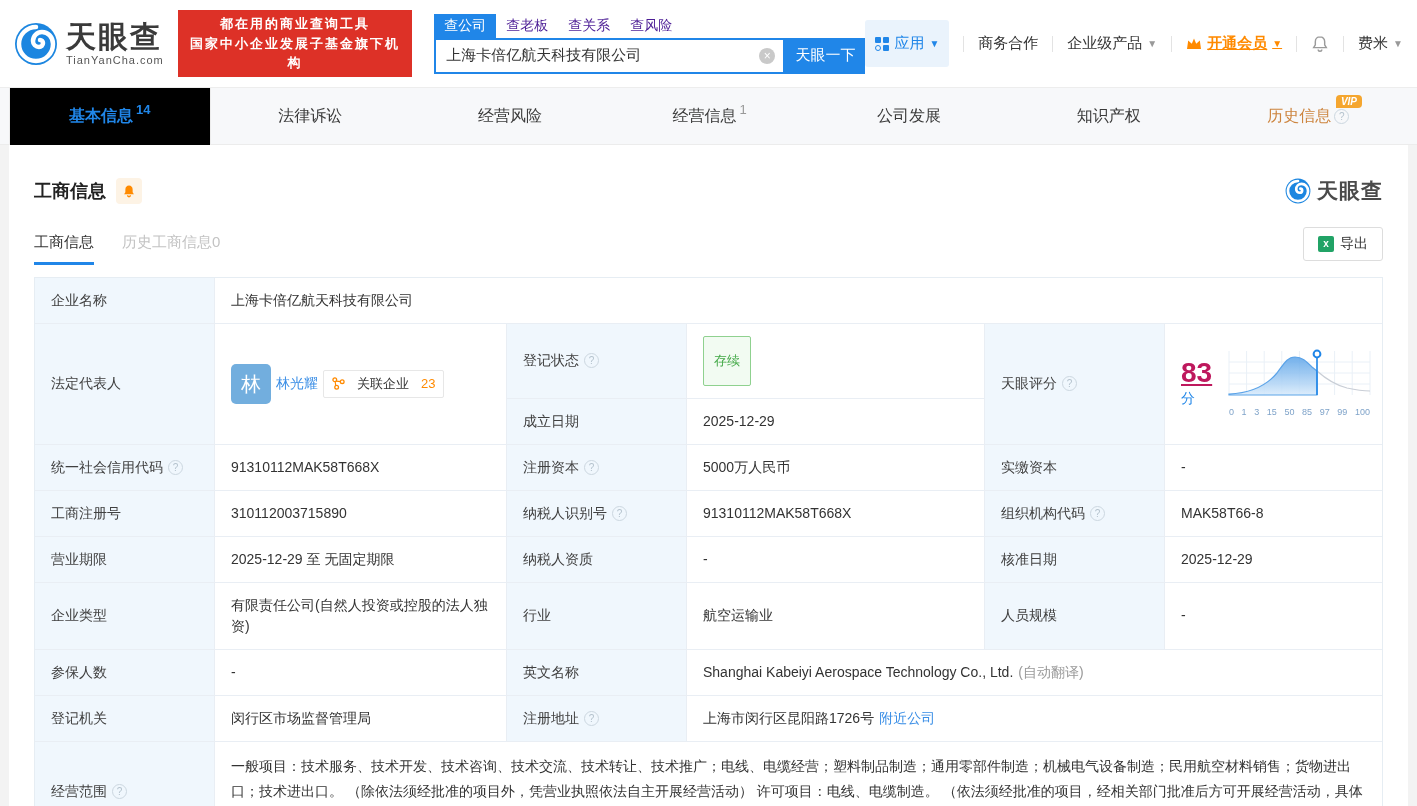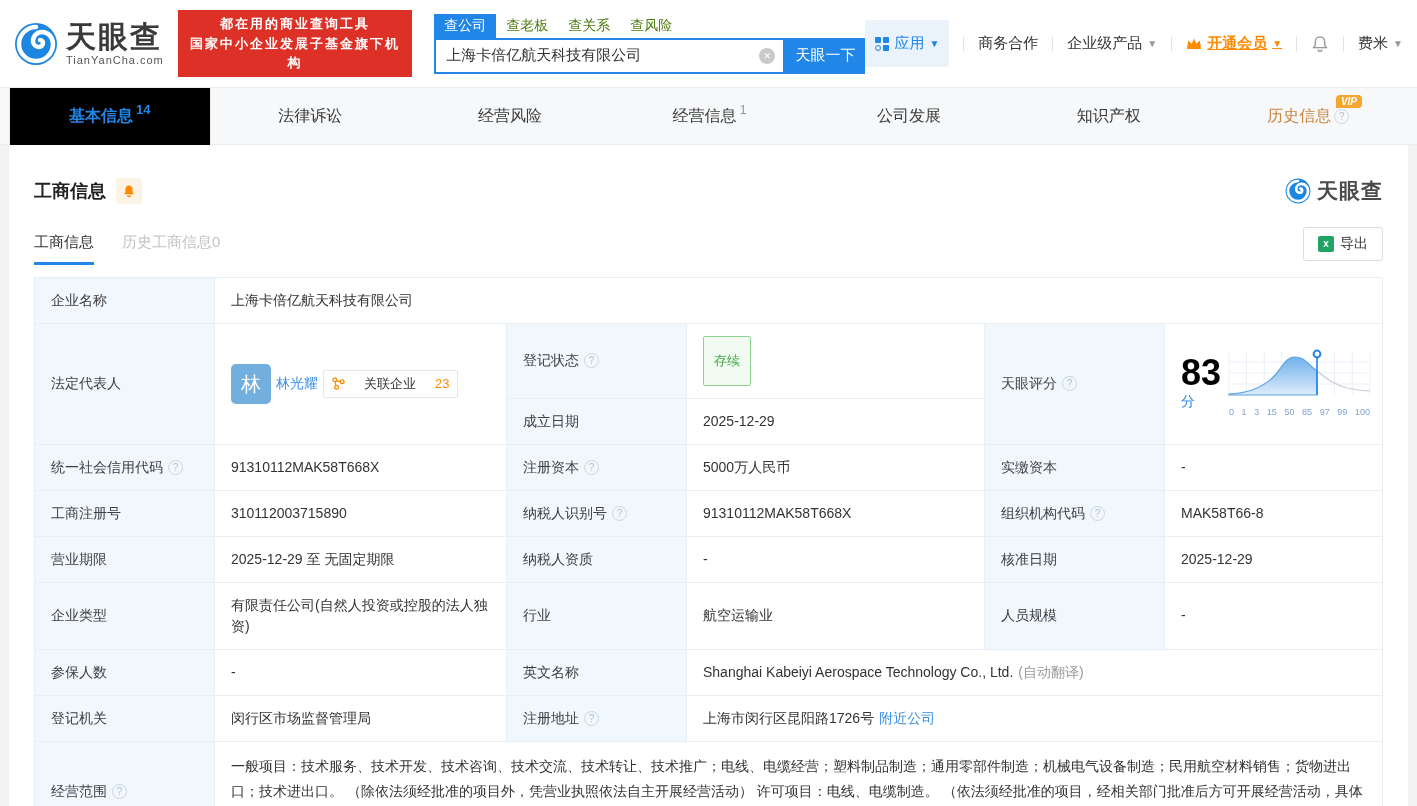--- a/index.html
+++ b/index.html
@@ -10,21 +10,21 @@
   .topbar { background:#fff; height:88px; display:flex; align-items:center; padding:0 14px;
     border-bottom:1px solid #ededed; }
   .logo { display:flex; align-items:center; gap:8px; cursor:pointer; }
   .logo-text { line-height:1; }
   .logo-title { font-size:30px; font-weight:bold; color:#3a3a3a; letter-spacing:2px; }
   .logo-sub { font-size:11px; color:#555; letter-spacing:1px; margin-top:3px; }
   .slogan { background:#dd3127; color:#fff; font-size:13px; font-weight:bold; line-height:1.5;
     padding:4px 10px; margin-left:14px; text-align:center; letter-spacing:2px; }
   .search-wrap { margin-left:22px; width:452px; }
   .search-tabs { display:flex; align-items:flex-end; margin-bottom:0; }
-  .search-tab { font-size:14px; color:#4d7c0f; padding:3px 10px; cursor:pointer; }
+  .search-tab { font-size:14px; color:#4c1d95; padding:3px 10px; cursor:pointer; }
   .search-tab.active { background:#2086e8; color:#fff; }
   .search-row { display:flex; }
   .search-box { flex:1; border:2px solid #2086e8; height:36px; display:flex; align-items:center;
     background:#fff; padding:0 8px 0 10px; }
   .search-box input { border:none; outline:none; flex:1; font-size:15px; color:#333;
     font-family:inherit; background:transparent; }
   .clear-icon { width:16px; height:16px; border-radius:50%; background:#c9c9c9; color:#fff;
     font-size:12px; line-height:16px; text-align:center; cursor:pointer; flex:none; }
   .search-btn { width:80px; height:36px; background:#2086e8; color:#fff; border:none;
     font-size:15px; cursor:pointer; font-family:inherit; }
@@ -86,27 +86,27 @@
   .span-rest { grid-column:2 / 7; }
   .span-46 { grid-column:4 / 7; }
   .mini { grid-column:3 / 5; display:grid; grid-template-columns:180px 1fr; border-right:1px solid #e9eef4;
     border-bottom:1px solid #e9eef4; }
   .mini .cell { border-bottom:none; }
   .mini .cell.top { border-bottom:1px solid #e9eef4; }
   .mini .cell:nth-child(even) { border-right:none; }
   .avatar { width:40px; height:40px; border-radius:5px; background:#72aede; color:#fff; font-size:20px;
     display:flex; align-items:center; justify-content:center; flex:none; }
   .blue-link { color:#3a8ee6; cursor:pointer; }
-  .rel-badge { display:inline-flex; align-items:center; gap:19px; border:1px solid #e7e7e7; border-radius:2px;
+  .rel-badge { display:inline-flex; align-items:center; gap:12px; border:1px solid #e7e7e7; border-radius:2px;
     padding:3px 8px; font-size:13px; cursor:pointer; white-space:nowrap; }
   .rel-count { color:#ff8a00; }
   .tag-green { background:#f2fbf2; border:1px solid #8fd18f; color:#44a948; font-size:13px;
     padding:14px 10px; border-radius:2px; }
   .score-cell { justify-content:space-between; padding-right:10px; }
-  .score-num { font-size:36px; font-weight:bold; color:#000000; line-height:1; }
+  .score-num { font-size:28px; font-weight:bold; color:#be185d; line-height:1;text-decoration:underline; }
   .score-unit { font-size:14px; color:#2086e8; }
   .score-chart { width:145px; }
   .score-axis { display:flex; justify-content:space-between; font-size:9px; color:#7fa3c9;
     padding:1px 2px 0 2px; }
   .muted { color:#999; }
   .scope-cell { align-items:flex-start; }
   .scope-text { line-height:1.8; }
   .wrap-multi { display:block; }
 </style>
 </head>

